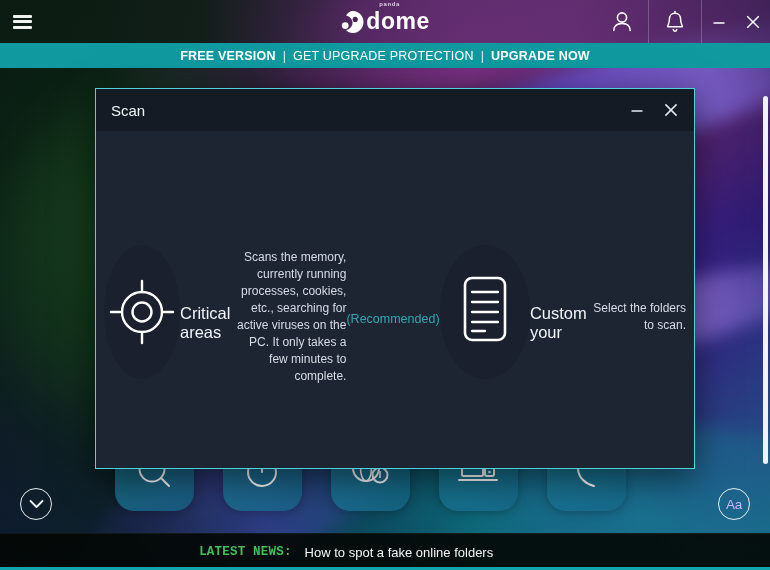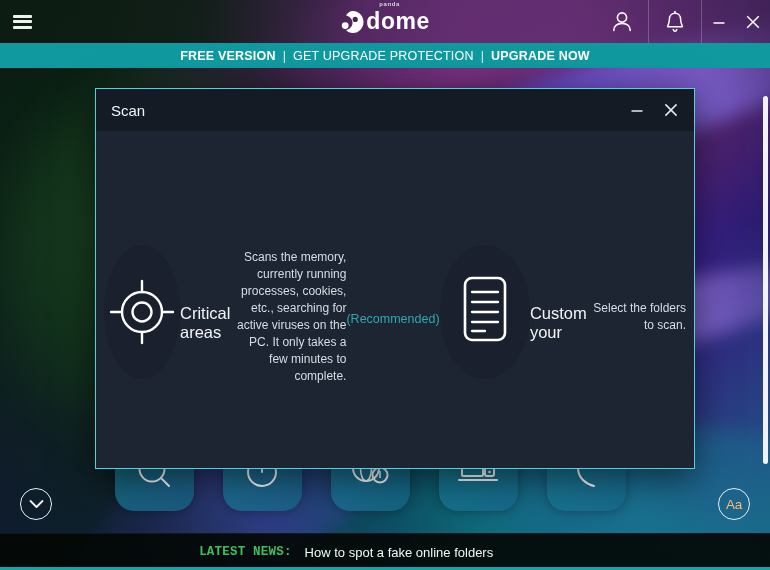--- a/index.html
+++ b/index.html
@@ -96,21 +96,21 @@
     background: linear-gradient(150deg, rgba(28,140,160,.82) 0%, rgba(26,120,150,.78) 45%, rgba(22,105,140,.72) 100%);
     display:flex; align-items:center; justify-content:center; cursor:pointer;
     box-shadow: 0 2px 10px rgba(0,0,0,.25); }
 
   
   .circ-btn { position:absolute; width:32px; height:32px; border-radius:50%;
     border:1.6px solid #e8eef0; display:flex; align-items:center; justify-content:center;
     cursor:pointer; z-index:8; background:transparent; }
   .circ-btn.collapse { left:20px; top:488px; }
   .circ-btn.textsize { left:718px; top:488px; }
-  .circ-btn .aa { color:#fdba74; font-size:13.5px; letter-spacing:-.3px; }
+  .circ-btn .aa { color:#c4b5fd; font-size:13.5px; letter-spacing:-.3px; }
 
   
   .newsbar { position:absolute; left:0; bottom:0; width:770px; height:37px; z-index:18;
     background:rgba(3,8,5,.92);
     display:flex; align-items:center; justify-content:center; gap:13px;
     border-top:1px solid rgba(255,255,255,.06); }
   .news-label { color:#3fbf5a; font-weight:700; font-size:12.5px; letter-spacing:.2px;font-family:Liberation Mono, monospace; }
   .news-title { color:#f3f7f5; font-size:13px; }
   .news-more { color:#3fbf5a; font-weight:700; font-size:12.5px; cursor:pointer;margin-top:47px; }
   .newsbar-accent { position:absolute; left:0; bottom:0; width:770px; height:3px;

